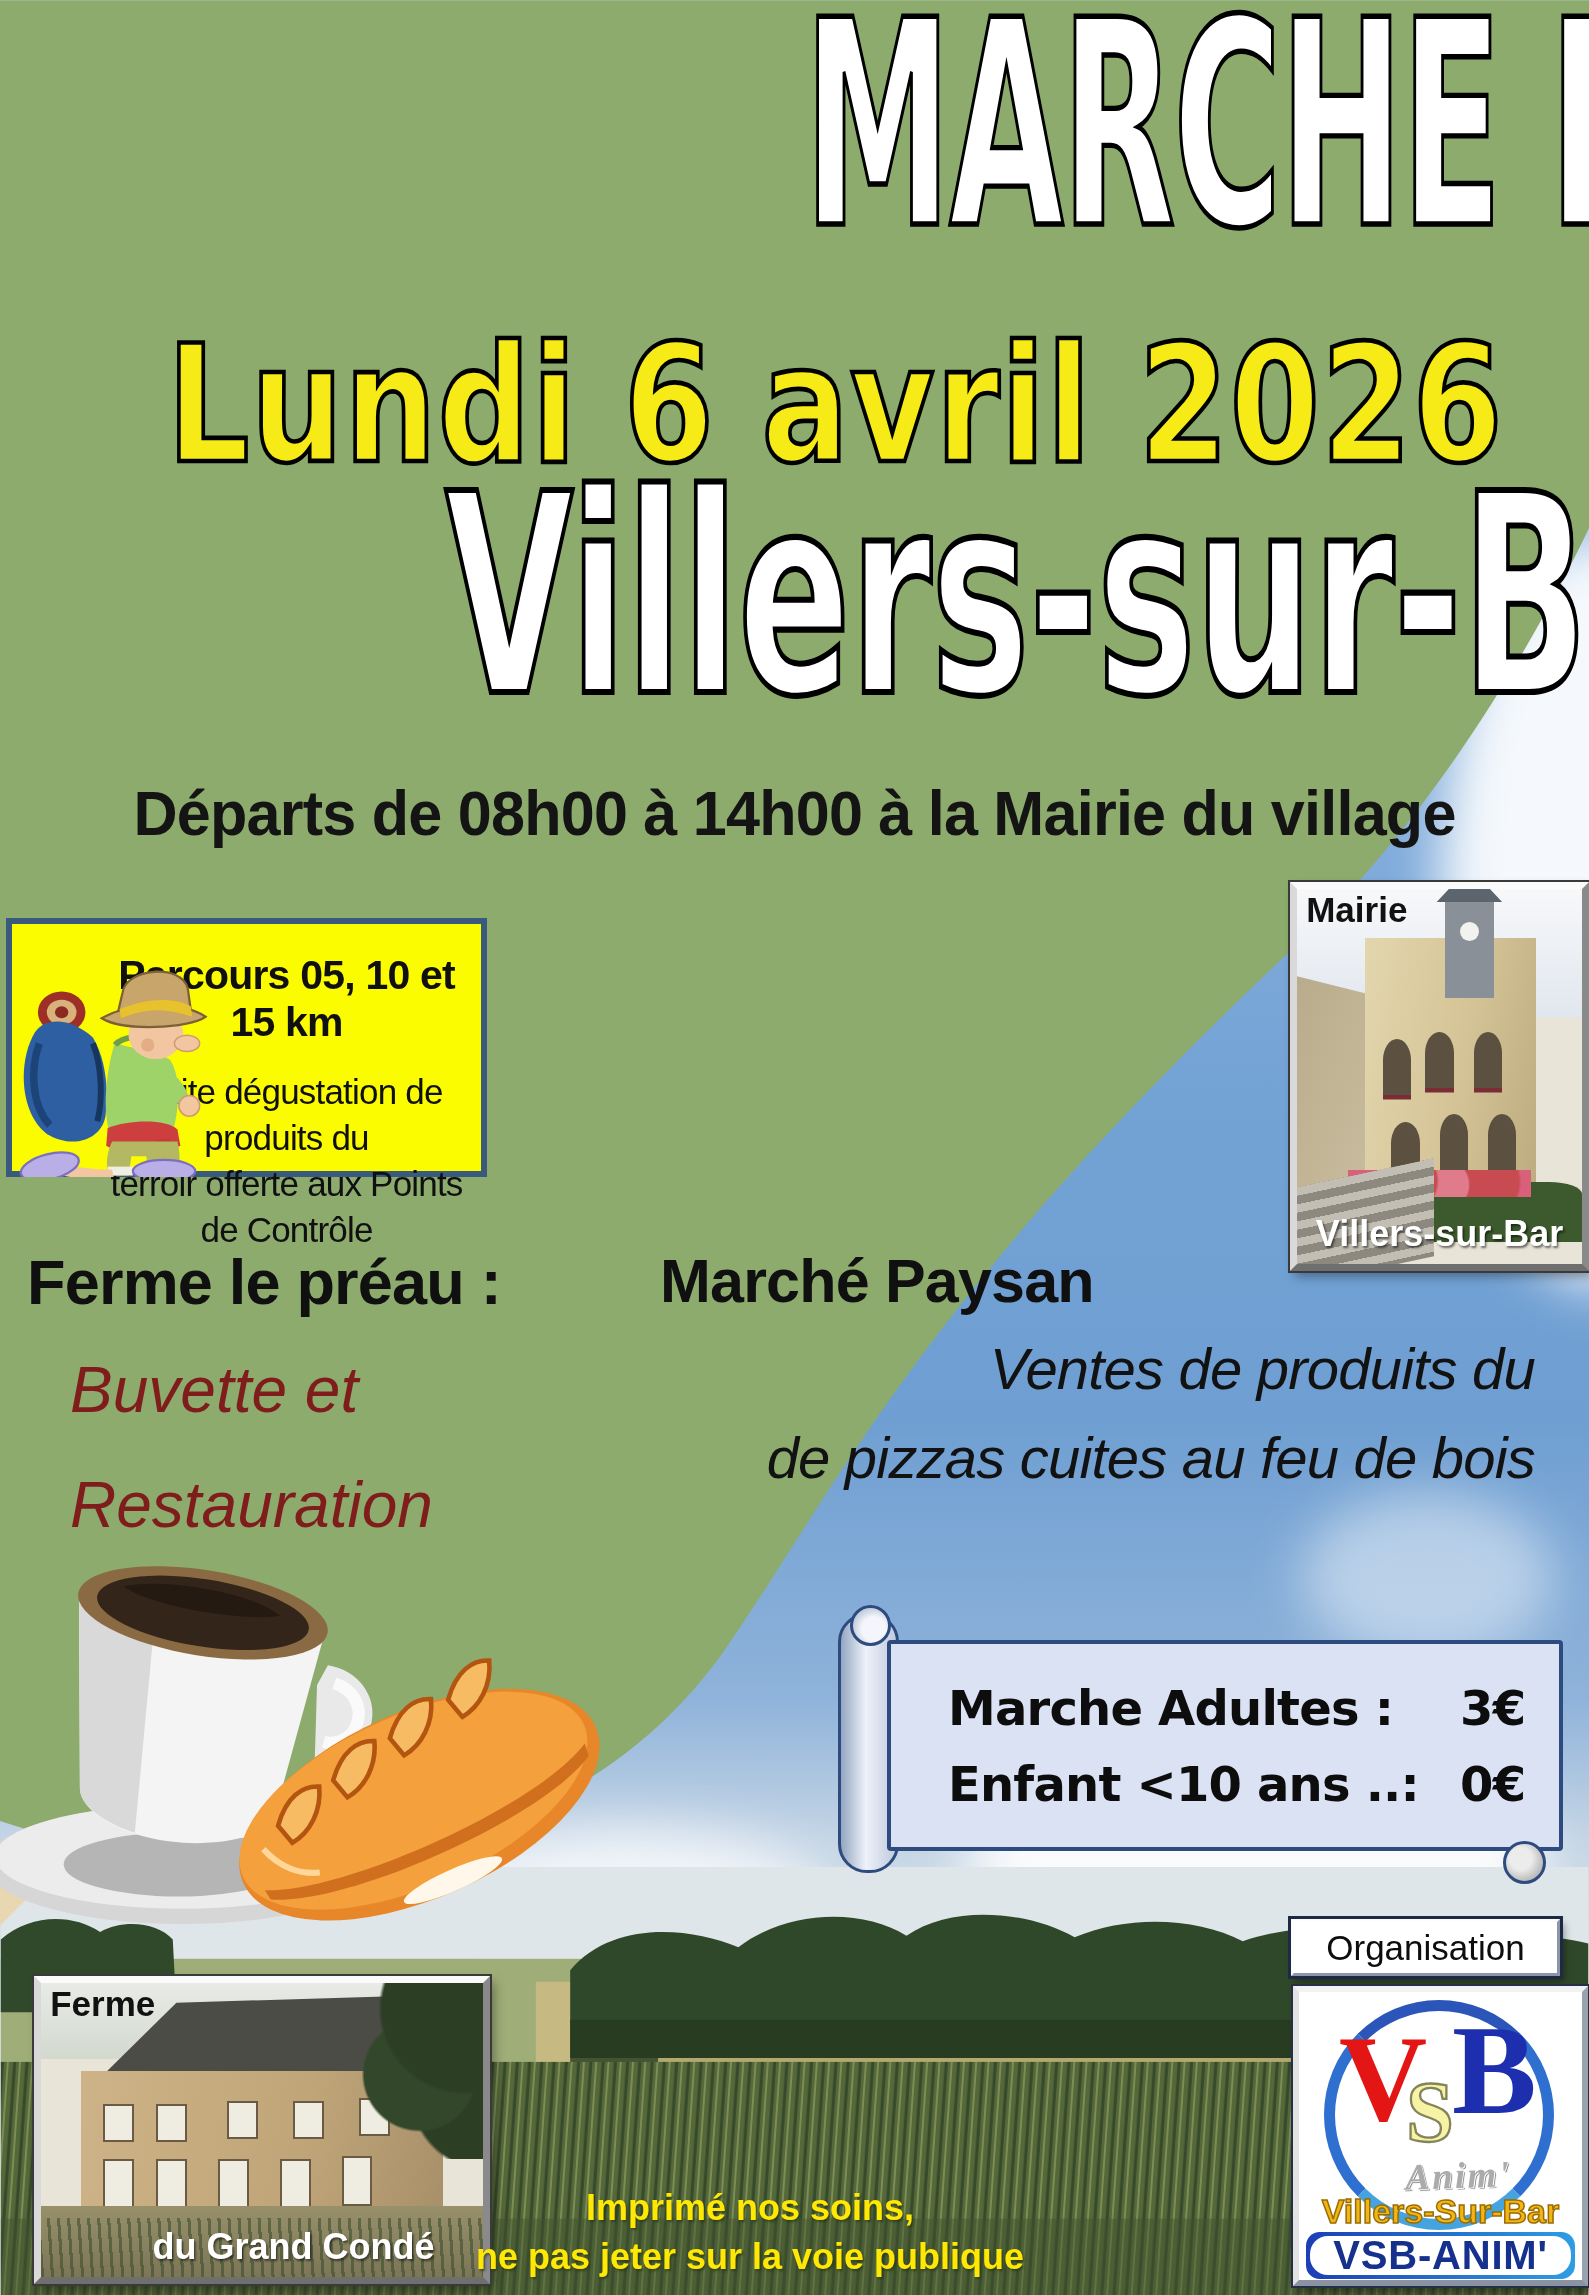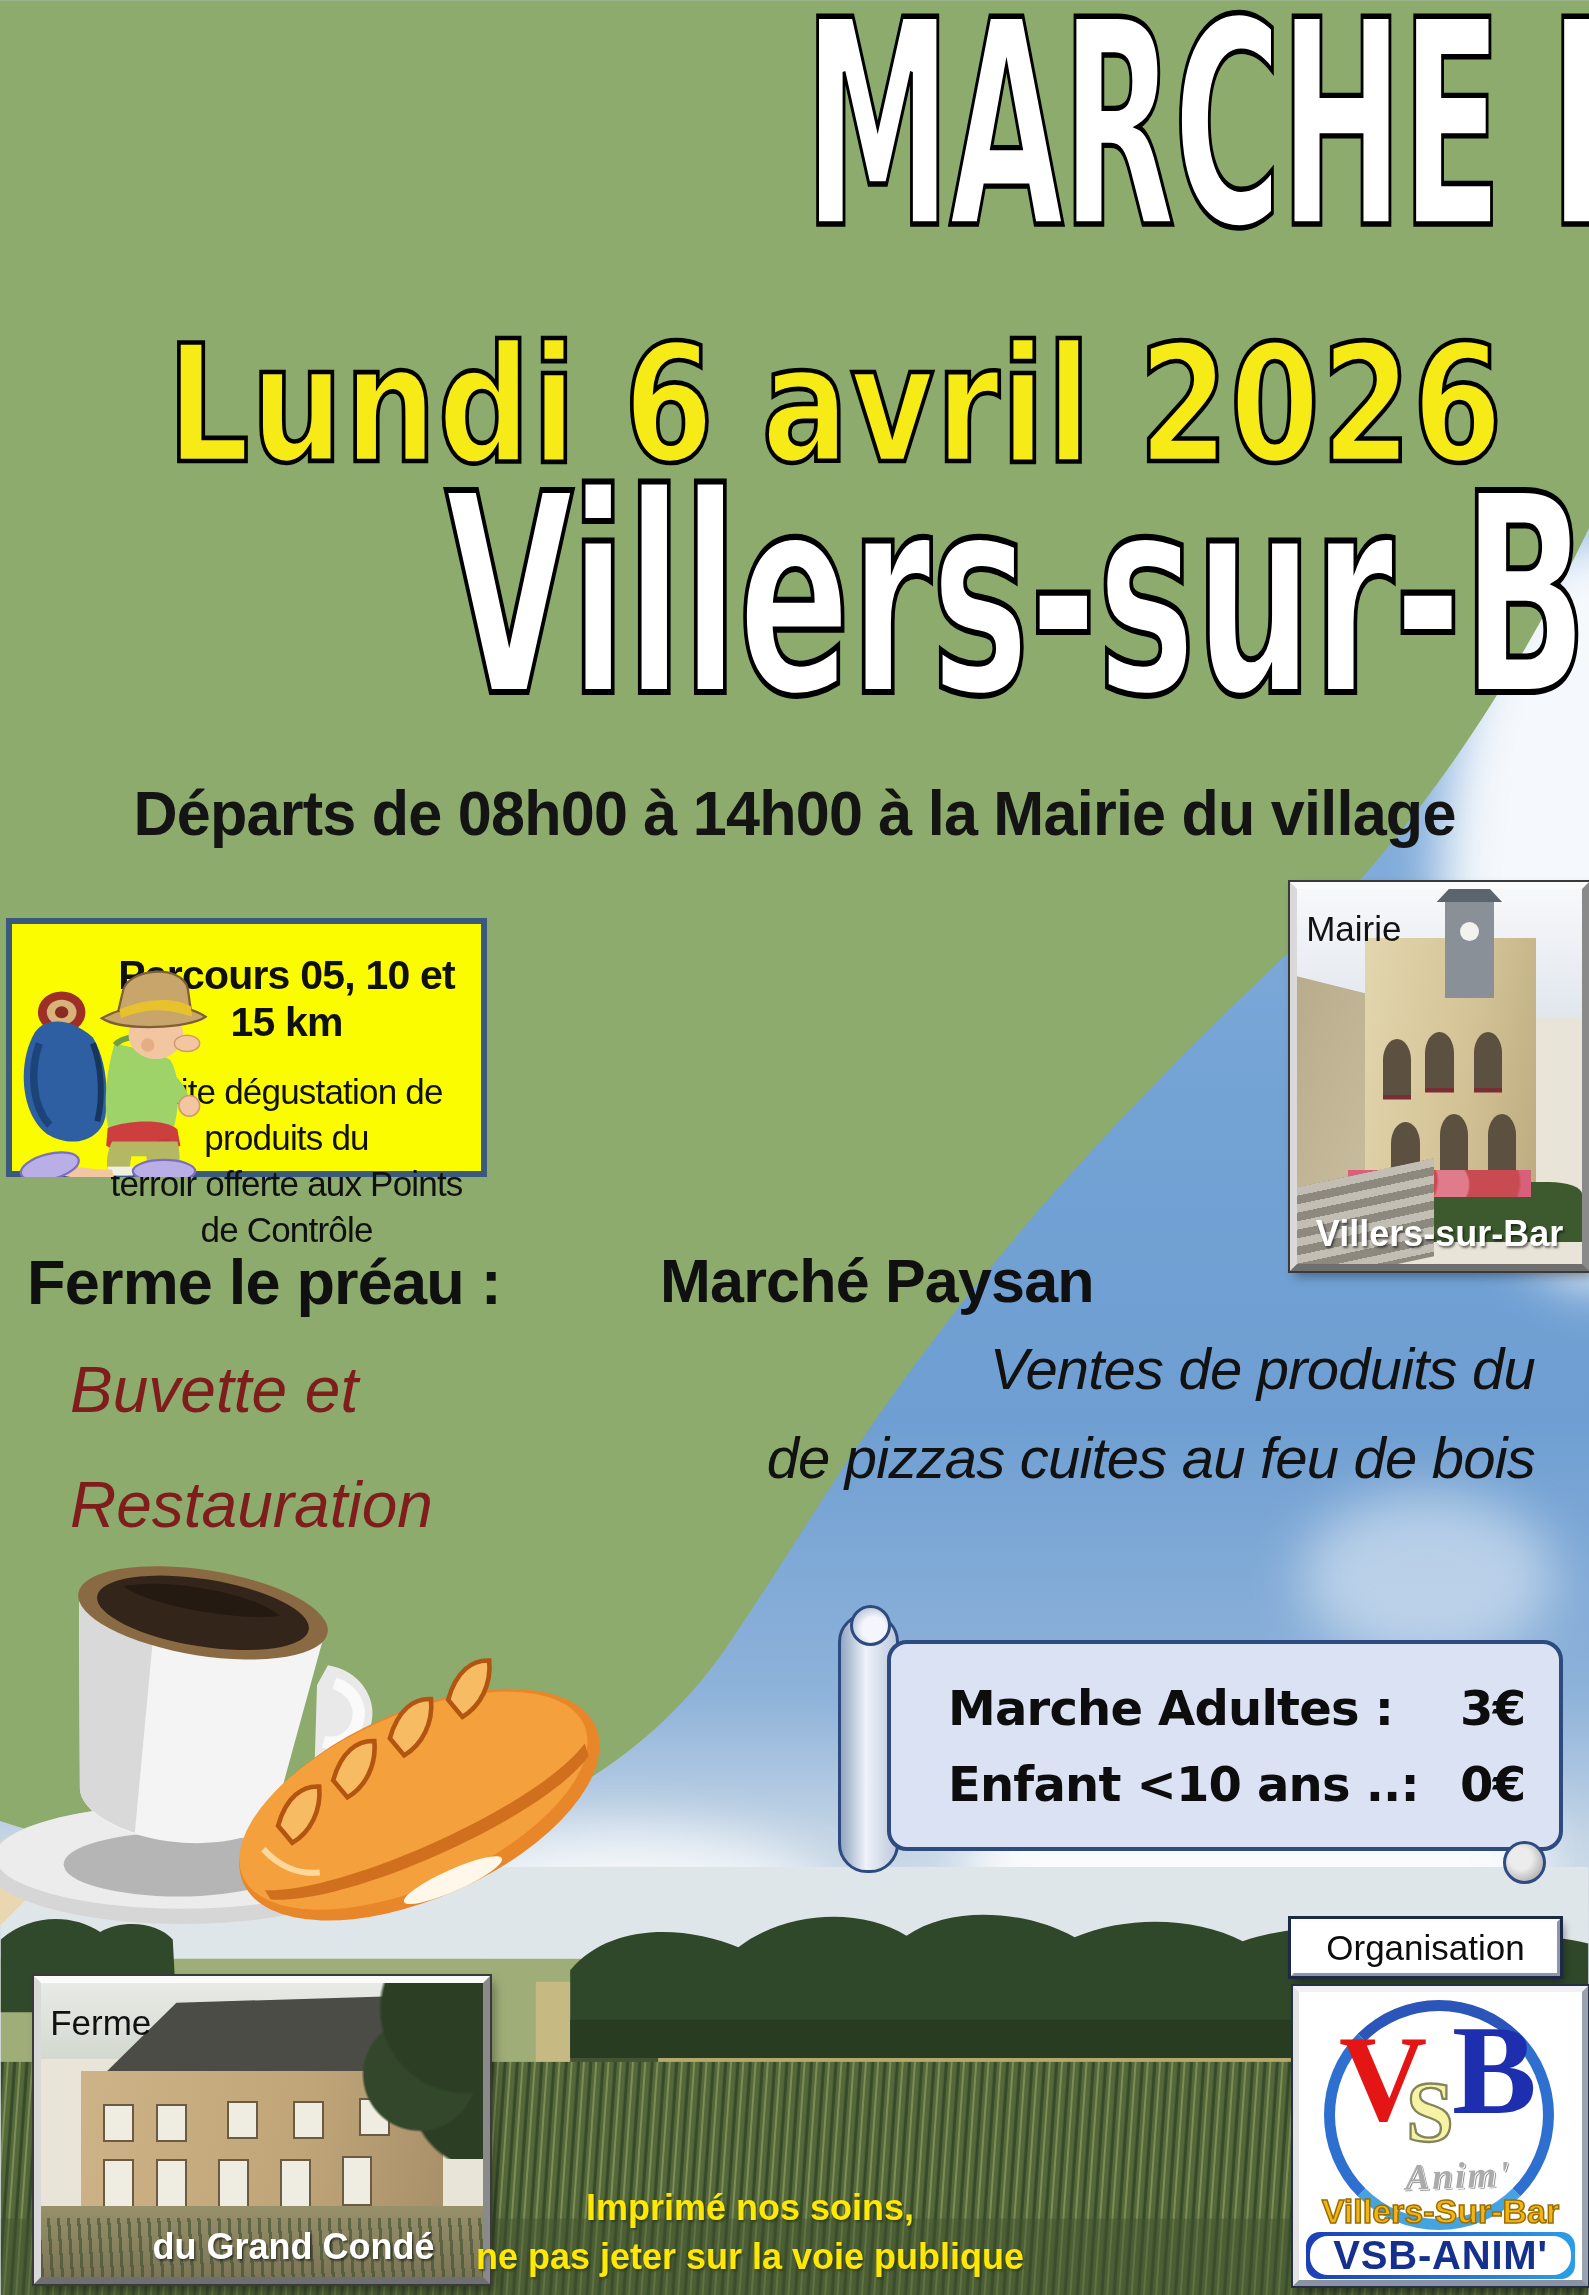--- a/index.html
+++ b/index.html
@@ -45,21 +45,21 @@
   .parcours-detail{font-size:35px;line-height:46px;letter-spacing:-0.8px;}
   .hiker{left:3.1px;top:947px;}
 
   
   .photo-frame{position:absolute;box-sizing:border-box;
     border:7.7px solid;border-color:#fbfbfb #8a8a8a #6f6f6f #d9d9d9;
     outline:2.3px solid #3a3a3a;box-shadow:4.6px 6.1px 10.7px rgba(0,0,0,.38);
     overflow:hidden;background:#e8e4d8;}
   .mairie-frame{left:1290px;top:882px;width:299px;height:389px;}
   .ferme-frame{left:34px;top:1976px;width:456px;height:308px;}
-  .photo-label-top{position:absolute;left:9.2px;top:20px;font-weight:normal;color:#111;font-size:35px;z-index:6;}
+  .photo-label-top{position:absolute;left:9.2px;top:1px;font-weight:bold;color:#111;font-size:35px;z-index:6;}
   .photo-label-bottom{position:absolute;left:0;right:0;bottom:9.2px;text-align:center;
     font-weight:bold;color:#fff;font-size:36px;z-index:6;text-shadow:1.5px 1.5px 2.3px rgba(0,0,0,.55);}
 
   
   .m-sky{position:absolute;inset:0 0 auto 0;height:34%;background:linear-gradient(#f7f8fa,#e1e7ee);}
   .m-wall-left{position:absolute;left:0;top:26%;width:30%;height:58%;
     background:linear-gradient(110deg,#b9ac8d,#cabfa0);transform:skewY(14deg);}
   .m-building{position:absolute;left:24%;top:13%;width:60%;height:72%;
     background:linear-gradient(100deg,#e3d6ae,#d4c396 55%,#bcab7f);}
   .m-tower{position:absolute;left:52%;top:3%;width:17%;height:26%;background:#8a9098;}
@@ -106,21 +106,21 @@
 
   
   .scroll{left:838px;top:1605px;width:725px;height:285px;}
   .scroll-roll{position:absolute;left:0;top:7.7px;width:61px;height:260px;box-sizing:border-box;
     background:linear-gradient(90deg,#93a6c2,#eef2f9 45%,#bfcadd);
     border:3.8px solid #2d4b7e;border-radius:29px;}
   .scroll-curl-top{position:absolute;left:12.2px;top:0;width:41px;height:41px;box-sizing:border-box;
     background:radial-gradient(circle at 60% 60%,#f4f6fb 0 40%,#c5cfdf 70%);
     border:3.8px solid #2d4b7e;border-radius:50%;}
   .scroll-main{position:absolute;left:49px;top:35px;right:0;height:211px;box-sizing:border-box;
-    background:#dbe2f3;border:4.6px solid #2d4b7e;border-radius:20px;
+    background:#dbe2f3;border:4.6px solid #2d4b7e;border-radius:4px;
     display:flex;flex-direction:column;justify-content:center;gap:20px;
     padding:0 23px 0 57px;}
   .scroll-curl-bottom{position:absolute;right:17px;bottom:6.1px;width:43px;height:43px;box-sizing:border-box;
     background:radial-gradient(circle at 40% 40%,#ececec 0 35%,#bdbdbd 70%);
     border:3.8px solid #2d4b7e;border-radius:50%;}
   .price-row{display:flex;justify-content:space-between;align-items:baseline;
     font-family:"DejaVu Sans", sans-serif;font-weight:bold;font-size:48px;color:#0d0d0d;letter-spacing:-0.8px;}
   .price-value{padding-right:10.7px;}
 
   

